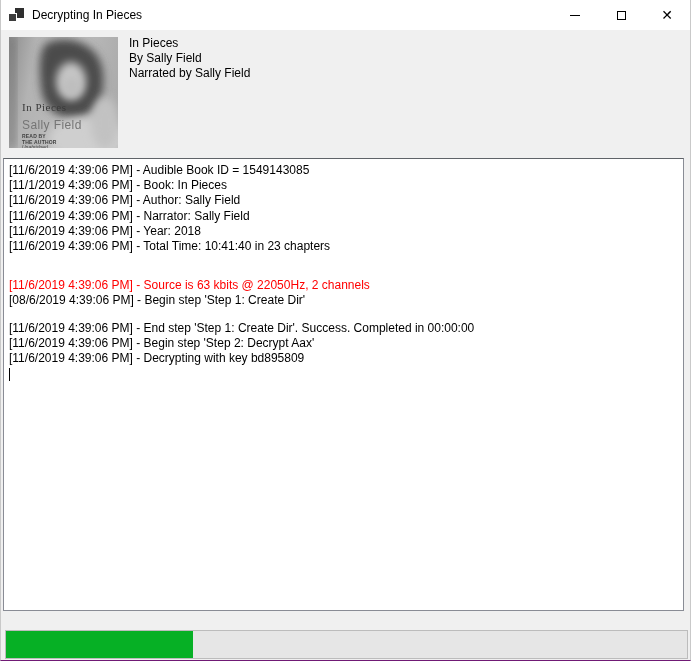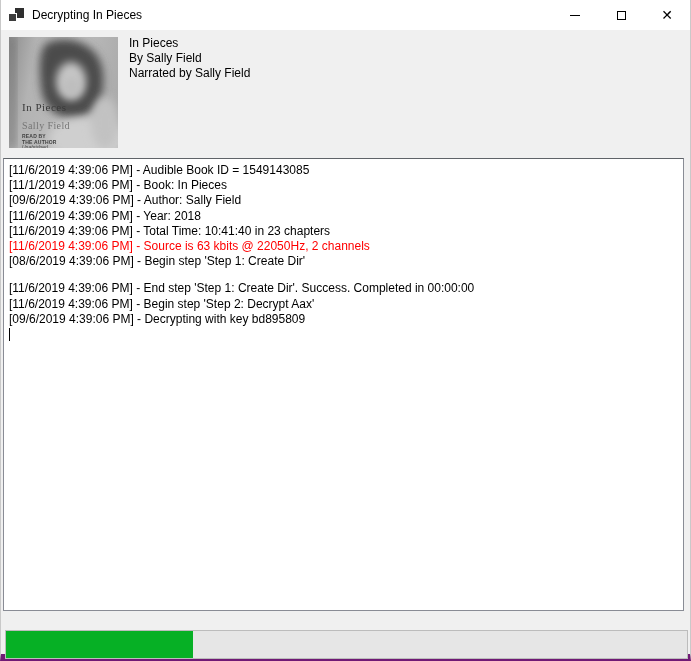--- a/index.html
+++ b/index.html
@@ -5,21 +5,21 @@
   html,body { margin:0; padding:0; }
   body {
     width:691px; height:661px;
     font-family:"Liberation Sans","DejaVu Sans",sans-serif;
     background:#ffffff;
     overflow:hidden;
   }
   .window {
     position:relative; width:691px; height:661px;
     box-sizing:border-box;
-    border-left:1px solid #c9c9c9; border-right:1px solid #c9c9c9; border-bottom:7px solid #701a75;
+    border-left:1px solid #c9c9c9; border-right:1px solid #c9c9c9; border-bottom:1px solid #701a75;
     background:#0ea5e9;
   }
   
   .titlebar {
     position:absolute; top:0; left:0; right:0; height:30px;
     background:#ffffff; display:flex; align-items:center;
   }
   .app-icon { position:relative; width:16px; height:16px; margin-left:7px; flex:0 0 auto; }
   .app-icon .sq-small {
     position:absolute; left:1px; top:7px; width:7px; height:7px; background:#3c3c3c;
@@ -40,21 +40,21 @@
   
   .body { position:absolute; top:30px; left:0; right:0; bottom:0; background:#f0f0f0; }
   
   .cover {
     position:absolute; left:8px; top:7px; width:109px; height:111px; overflow:hidden;
     background:linear-gradient(100deg,#8d8d8d 0%,#b3b3b3 22%,#bcbcbc 55%,#a8a8a8 100%);
   }
   .cover svg { position:absolute; left:0; top:0; }
   .cover-title-block { position:absolute; left:13px; top:60px; line-height:1.15; }
   .cover-title { font-family:"Liberation Serif","DejaVu Serif",serif; font-size:11px; color:#3a3a3a; letter-spacing:0.5px; }
-  .cover-author { font-family:Liberation Serif, serif; font-size:10px; color:#757575; letter-spacing:0.4px; }
+  .cover-author { font-family:Liberation Sans, sans-serif; font-size:12px; color:#757575; letter-spacing:0.4px; }
   .cover-readby { position:absolute; left:13px; top:96px; font-size:5px; line-height:1.2; color:#3f3f3f; font-weight:bold; letter-spacing:0.2px; }
   .cover-edition { position:absolute; left:13px; top:107px; font-size:5px; color:#4a4a4a; font-style:italic; }
   
   .header-text { position:absolute; left:128px; top:6px; font-size:12px; line-height:15px; color:#000000; }
   
   .logbox {
     position:absolute; left:2px; top:128px; width:681px; height:453px;
     box-sizing:border-box; background:#ffffff;
     border:1px solid #898c95; border-top-color:#5f6368;
     padding:4px 4px 8px 5px; overflow:hidden;
@@ -123,28 +123,29 @@
 
     <div class="header-text">
       <div>In Pieces</div>
       <div>By Sally Field</div>
       <div>Narrated by Sally Field</div>
     </div>
 
     <div class="logbox">
         <div class="log-line" style="color: rgb(0, 0, 0);">[11/6/2019 4:39:06 PM] - Audible Book ID = 1549143085</div>
         <div class="log-line" style="color: rgb(0, 0, 0);">[11/1/2019 4:39:06 PM] - Book: In Pieces</div>
-        <div class="log-line" style="color: rgb(0, 0, 0);">[09/6/2019 4:39:06 PM] - Author: Sally Field</div>
+        <div class="log-line" style="color: rgb(0, 0, 0);">[11/6/2019 4:39:06 PM] - Author: Sally Field</div>
+        <div class="log-line" style="color: rgb(0, 0, 0);">[11/6/2019 4:39:06 PM] - Narrator: Sally Field</div>
         <div class="log-line" style="color: rgb(0, 0, 0);">[11/6/2019 4:39:06 PM] - Year: 2018</div>
         <div class="log-line" style="color: rgb(0, 0, 0);">[11/6/2019 4:39:06 PM] - Total Time: 10:41:40 in 23 chapters</div>
-        <div class="log-line" style="color: rgb(255, 0, 0);">[11/6/2019 4:39:06 PM] - Source is 63 kbits @ 22050Hz, 2 channels</div>
+        <div class="log-line" style="color: rgb(255, 0, 0); margin-top: 24px;">[11/6/2019 4:39:06 PM] - Source is 63 kbits @ 22050Hz, 2 channels</div>
         <div class="log-line" style="color: rgb(0, 0, 0);">[08/6/2019 4:39:06 PM] - Begin step 'Step 1: Create Dir'</div>
         <div class="log-line" style="color: rgb(0, 0, 0); margin-top: 12px;">[11/6/2019 4:39:06 PM] - End step 'Step 1: Create Dir'. Success. Completed in 00:00:00</div>
         <div class="log-line" style="color: rgb(0, 0, 0);">[11/6/2019 4:39:06 PM] - Begin step 'Step 2: Decrypt Aax'</div>
-        <div class="log-line" style="color: rgb(0, 0, 0);">[09/6/2019 4:39:06 PM] - Decrypting with key bd895809</div>
+        <div class="log-line" style="color: rgb(0, 0, 0);">[11/6/2019 4:39:06 PM] - Decrypting with key bd895809</div>
         <div class="log-line"><span class="caret"></span></div>
       </div>
 
     <div class="progressbar" style="background: rgb(230, 230, 230); border-color: rgb(188, 188, 188);">
       <div class="progress-fill" style="width: 27.5%; background: rgb(6, 176, 37);"></div>
     </div>
 
   </div>
 </div>
 

